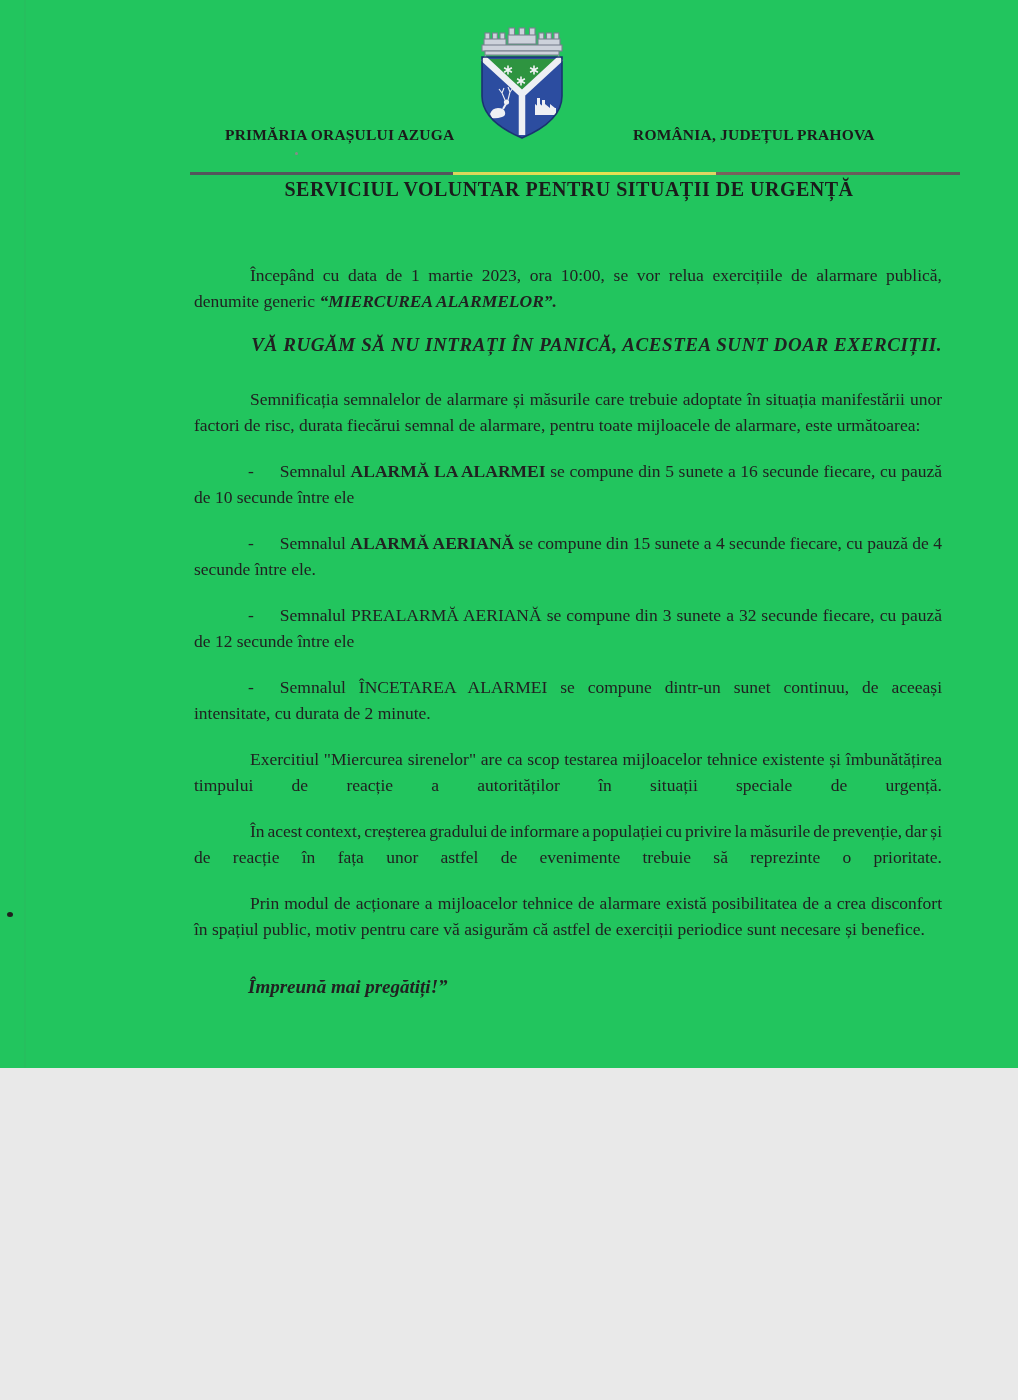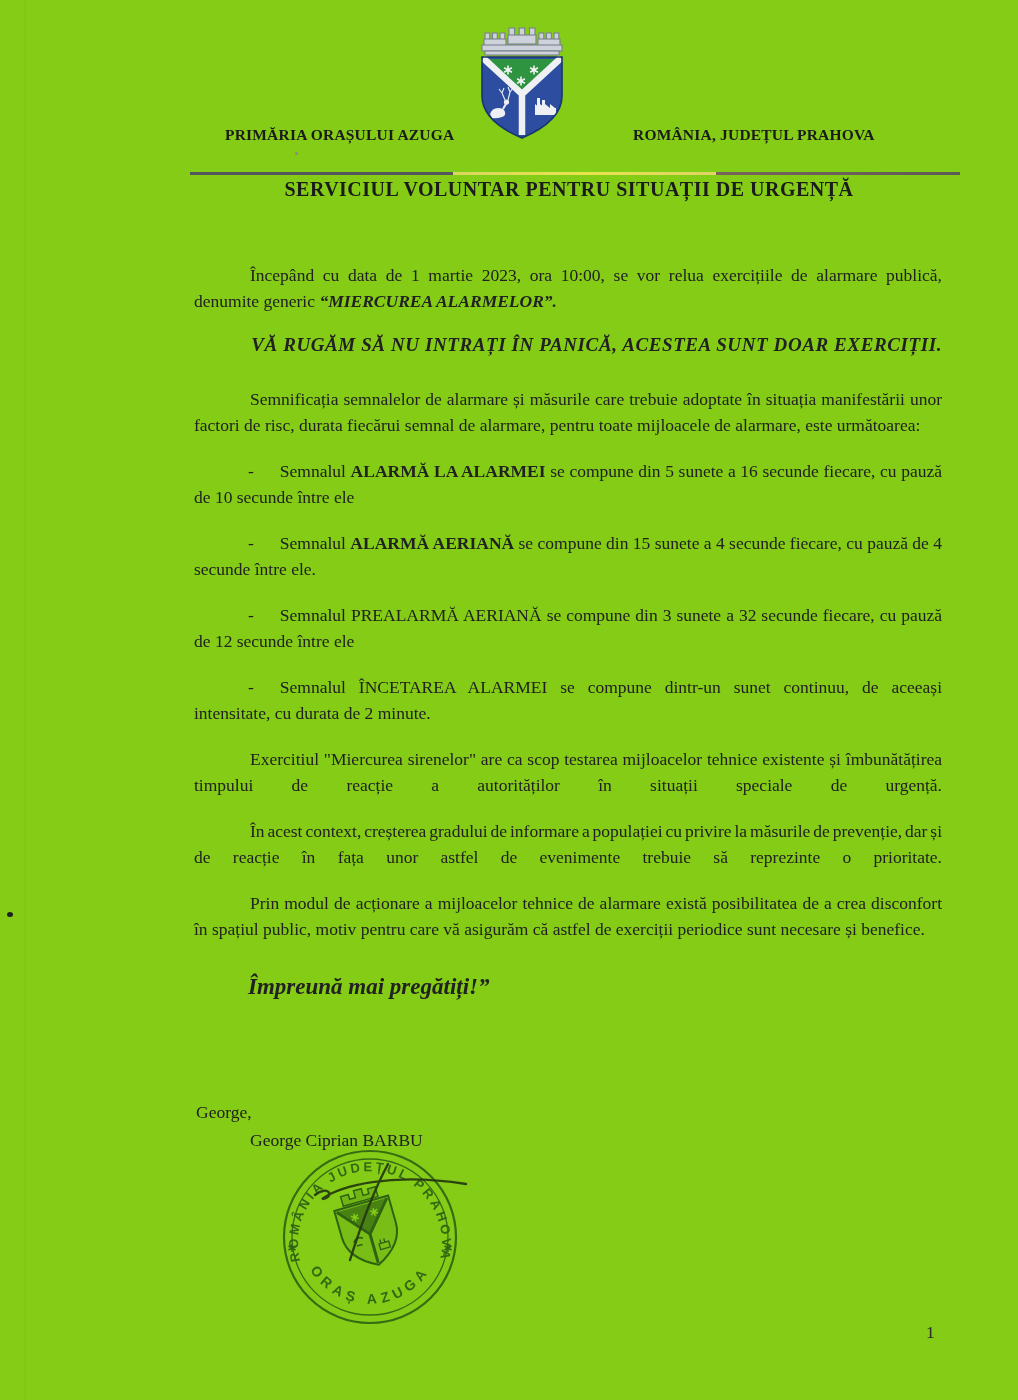--- a/index.html
+++ b/index.html
@@ -1,18 +1,18 @@
 <!DOCTYPE html>
 <html lang="ro"><head>
 <meta charset="utf-8">
 <style>
   html,body{margin:0;padding:0;background:#e9e9e9;}
   .page{
-    position:relative;width:1018px;height:1400px;margin:0 auto;
-    background:#84cc16;overflow:hidden;
+    position:relative;width:1018px;height:1068px;margin:0 auto;
+    background:#22c55e;overflow:hidden;
     font-family:"Liberation Serif","DejaVu Serif",serif;color:#212121;
   }
   
   .scan-line{position:absolute;left:24px;top:0;width:2px;height:1400px;background:rgba(110,110,110,0.06);}
   .scan-speck{position:absolute;left:7px;top:912px;width:6px;height:5px;border-radius:50%;background:#20201e;}
   .scan-dot-small{position:absolute;left:295px;top:152px;width:3px;height:3px;border-radius:50%;background:#8a8a8a;}
 
   
   .org{position:absolute;top:126px;font-weight:bold;font-size:15.5px;letter-spacing:.2px;color:#1b1b1b;white-space:nowrap;}
   .org-left{left:225px;}
@@ -34,21 +34,21 @@
   .para{margin:0;text-align:justify;}
   .indent{text-indent:56px;}
   .mt{margin-top:28px;}
   .mtb{margin-top:20px;}
   .bi{font-weight:bold;font-style:italic;}
   .warning{margin-top:18px;font-size:19px;letter-spacing:.6px;text-align:right;white-space:nowrap;}
   .bullet{margin-top:20px;text-indent:54px;}
   .gap{display:inline-block;width:26px;}
   .justify-last{text-align-last:justify;}
   .tight{word-spacing:-1.5px;}
-  .motto{margin-top:32px;text-indent:54px;font-weight:bold;font-style:italic;font-size:23px;text-align:left;}
+  .motto{margin-top:32px;text-indent:54px;font-weight:bold;font-style:italic;font-size:19px;text-align:left;}
 
   
   .sig{position:absolute;left:196px;top:1098px;font-size:17.5px;line-height:28px;}
   .sig .name{text-indent:54px;}
   .sig p{margin:0;}
 
   
   .stamp{position:absolute;left:270px;top:1142px;width:200px;height:190px;mix-blend-mode:multiply;}
 
   

